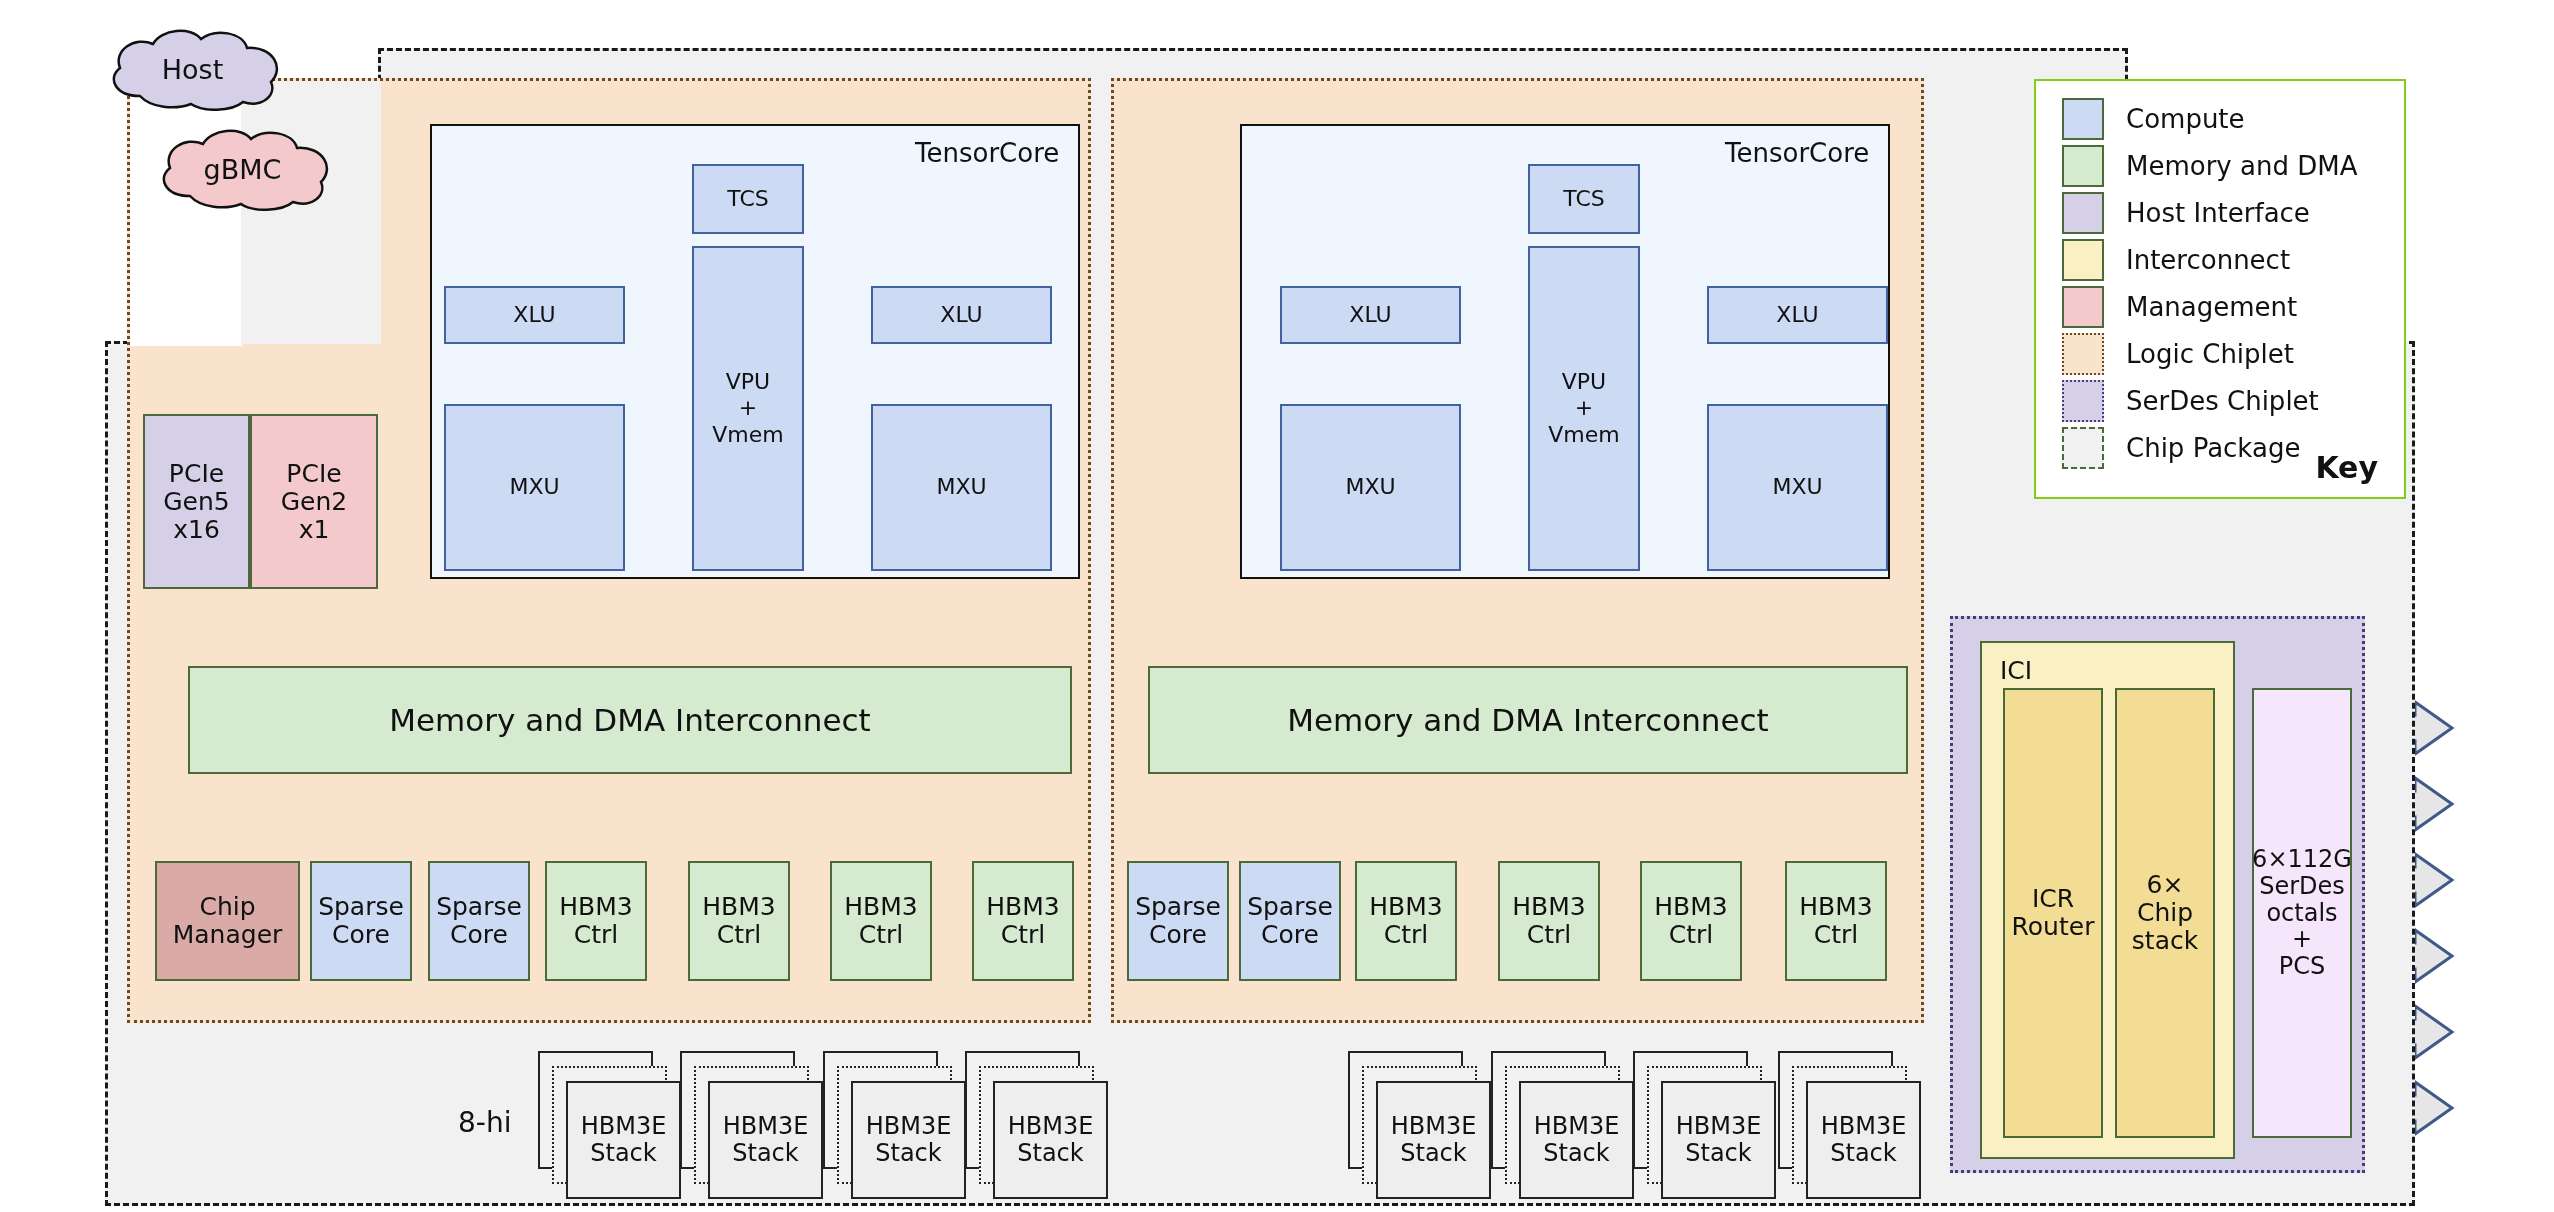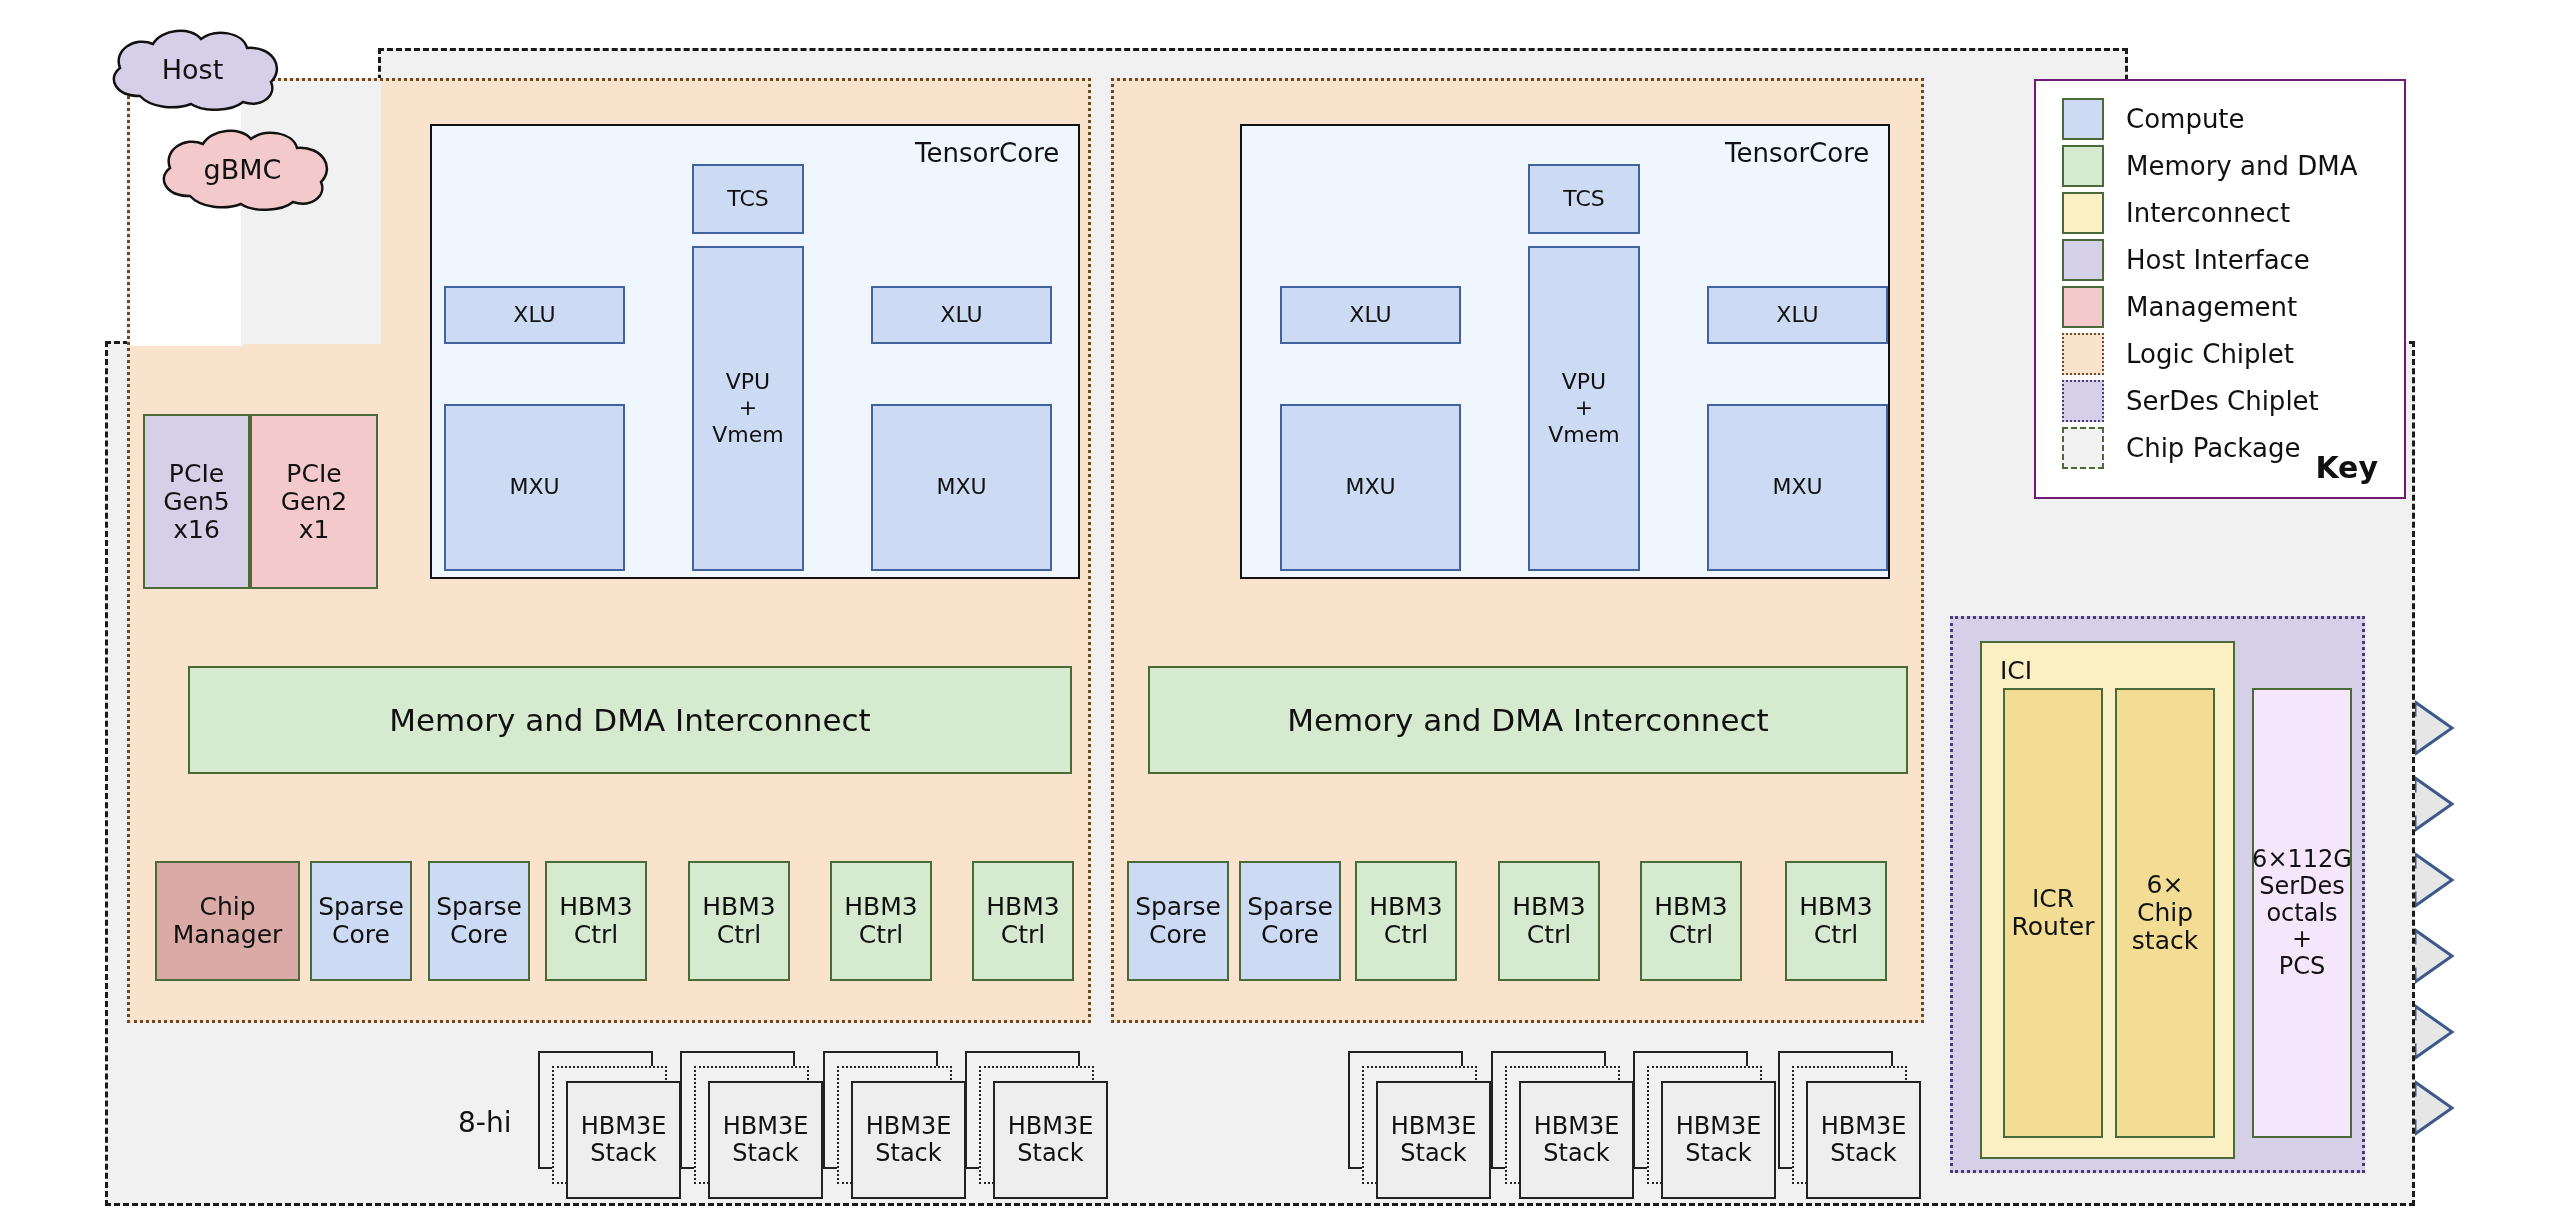--- a/index.html
+++ b/index.html
@@ -50,21 +50,21 @@
 
   
   .cloud{position:absolute;}
   .cloud svg{display:block;}
   .cloud-text{position:absolute;width:100%;text-align:center;font-size:27px;color:#111;}
 
   
   .txt{position:absolute;color:#111;}
 
   
-  .key-box{background:#ffffff;border:2px solid #701a75;}
+  .key-box{background:#ffffff;border:2px solid #84cc16;}
   .key-row{display:flex;align-items:center;height:47px;}
   .key-sw{width:38px;height:38px;margin-left:26px;margin-right:22px;border:2px solid #4a6a3a;flex:0 0 auto;}
   .key-sw.dotted{border:2px dotted #6b4a2a;}
   .key-sw.dotted2{border:2px dotted #4a3a7a;}
   .key-sw.dashdot{border:2px dashed #4a6a3a;background:#f1f1f1;}
   .key-lbl{font-size:26px;color:#111;}
   .key-title{position:absolute;right:26px;bottom:12px;font-weight:bold;font-size:30px;color:#111;}
 
   svg.arrow-layer{position:absolute;left:0;top:0;pointer-events:none;}
 </style>
@@ -409,28 +409,28 @@
   <div class="abs key-box" style="left:2034px;top:63px;width:372px;height:420px;z-index:20">
     <div class="key-row" style="margin-top:14px">
       <div class="key-sw" style="background:#ccdaf3"></div>
       <div class="key-lbl">Compute</div>
     </div>
     <div class="key-row">
       <div class="key-sw" style="background:#d6ead0"></div>
       <div class="key-lbl">Memory and DMA</div>
     </div>
     <div class="key-row">
+      <div class="key-sw" style="background:#d5cfe8"></div>
+      <div class="key-lbl">Host Interface</div>
+    </div>
+    <div class="key-row">
       <div class="key-sw" style="background:#faf0c4"></div>
       <div class="key-lbl">Interconnect</div>
     </div>
     <div class="key-row">
-      <div class="key-sw" style="background:#d5cfe8"></div>
-      <div class="key-lbl">Host Interface</div>
-    </div>
-    <div class="key-row">
       <div class="key-sw" style="background:#f3c9cc"></div>
       <div class="key-lbl">Management</div>
     </div>
     <div class="key-row">
       <div class="key-sw dotted" style="background:#fae3cd"></div>
       <div class="key-lbl">Logic Chiplet</div>
     </div>
     <div class="key-row">
       <div class="key-sw dotted2" style="background:#d5cfe8"></div>
       <div class="key-lbl">SerDes Chiplet</div>

